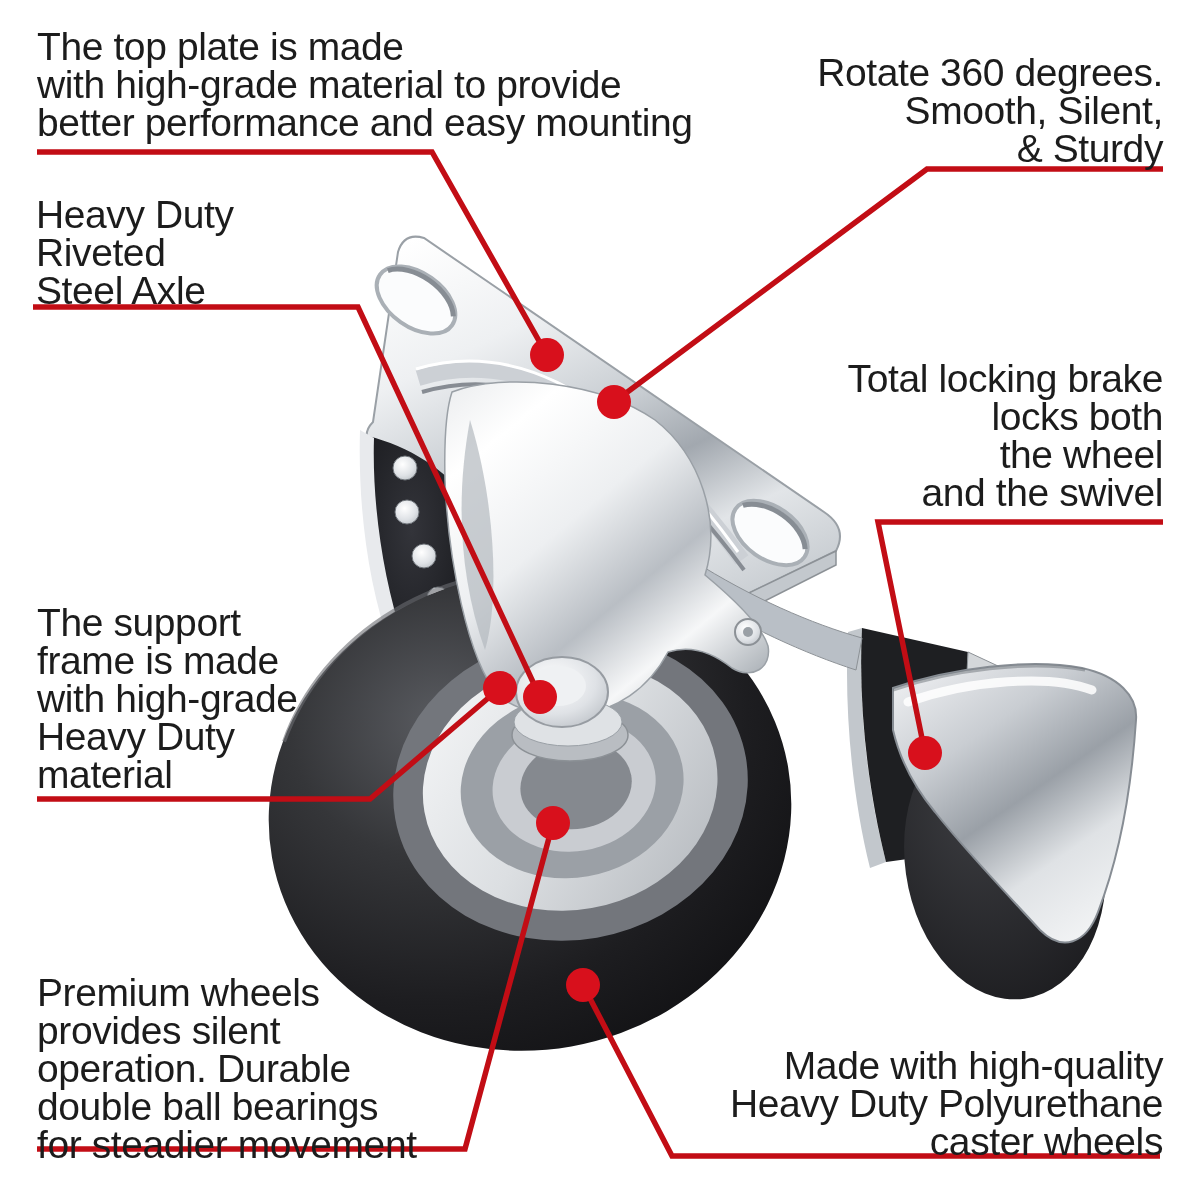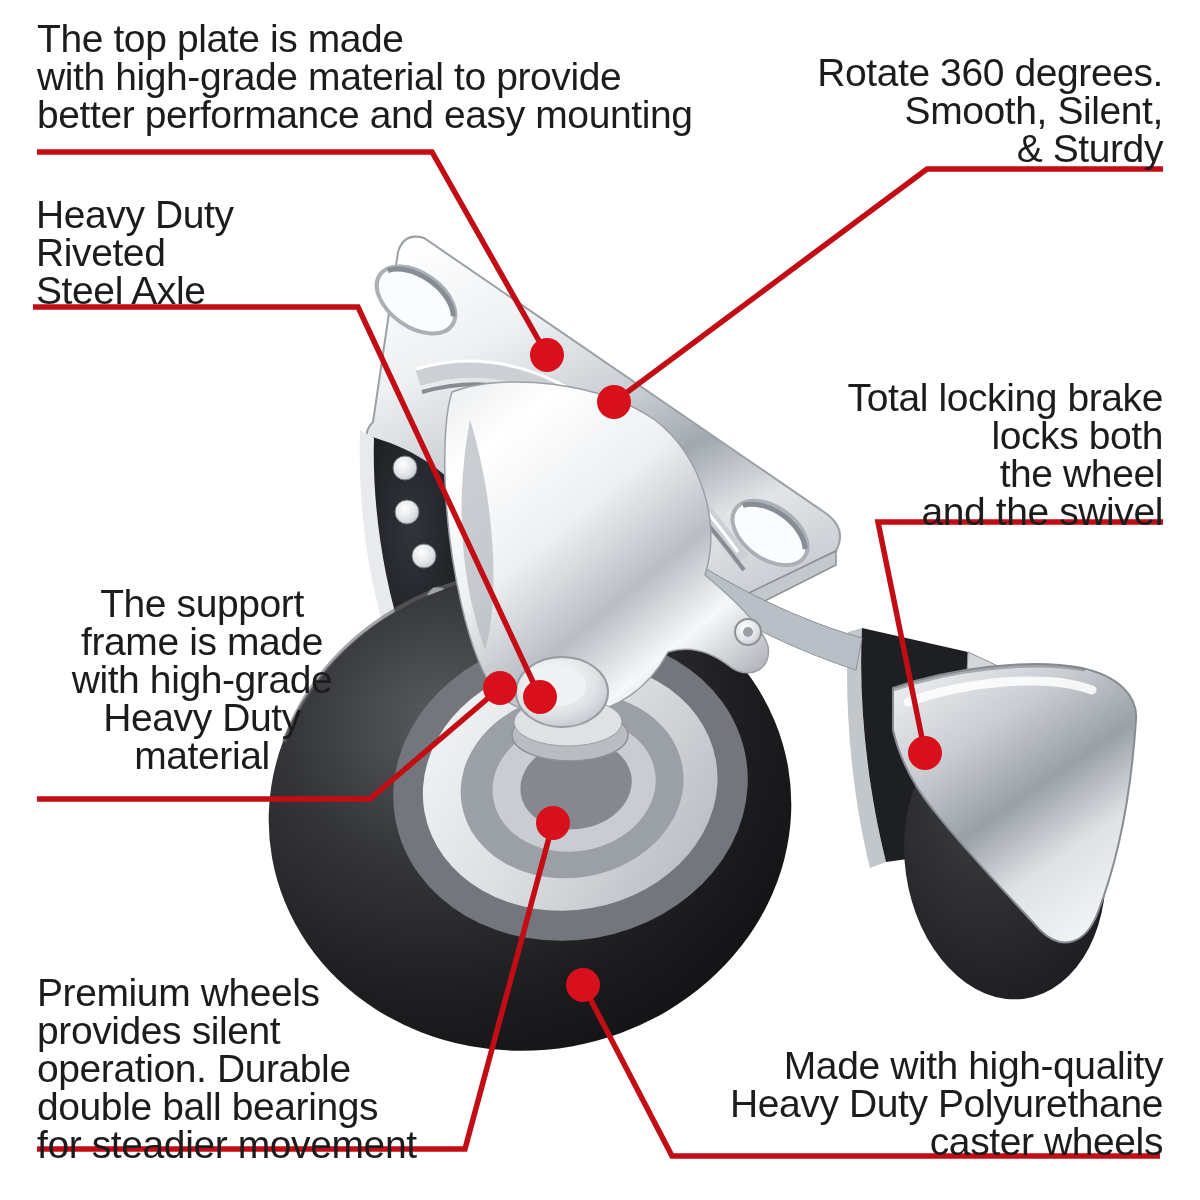--- a/index.html
+++ b/index.html
@@ -183,38 +183,38 @@
       <circle class="callout-dot" cx="547" cy="355" r="17"></circle>
       <circle class="callout-dot" cx="614" cy="402" r="17"></circle>
       <circle class="callout-dot" cx="540" cy="697" r="17"></circle>
       <circle class="callout-dot" cx="500" cy="688" r="17"></circle>
       <circle class="callout-dot" cx="553" cy="823" r="17"></circle>
       <circle class="callout-dot" cx="583" cy="985" r="17"></circle>
       <circle class="callout-dot" cx="925" cy="753" r="17"></circle>
     </g>
   </svg>
 
-  <div class="label" style="left:37px; top:20px; width:660px;">The top plate is made
+  <div class="label" style="left:37px; top:28px; width:660px;">The top plate is made
 with high-grade material to provide
 better performance and easy mounting</div>
 
   <div class="label right" style="right:37px; top:54px; width:420px;">Rotate 360 degrees.
 Smooth, Silent,
 &amp; Sturdy</div>
 
   <div class="label" style="left:36px; top:196px; width:320px;">Heavy Duty
 Riveted
 Steel Axle</div>
 
-  <div class="label right" style="right:37px; top:379px; width:380px;">Total locking brake
+  <div class="label right" style="right:37px; top:360px; width:380px;">Total locking brake
 locks both
 the wheel
 and the swivel</div>
 
-  <div class="label" style="left:37px; top:585px; width:330px;text-align:center;">The support
+  <div class="label" style="left:37px; top:604px; width:330px;">The support
 frame is made
 with high-grade
 Heavy Duty
 material</div>
 
   <div class="label right" style="right:37px; top:1047px; width:470px;">Made with high-quality
 Heavy Duty Polyurethane
 caster wheels</div>
 
   <div class="label" style="left:37px; top:974px; width:440px;">Premium wheels

